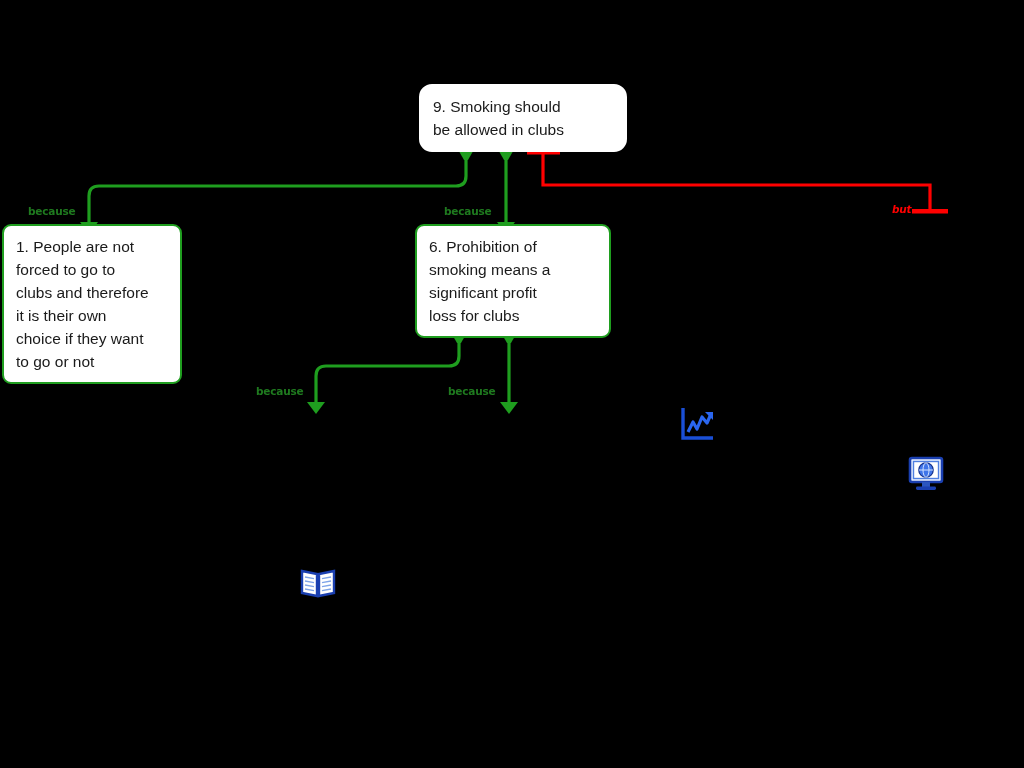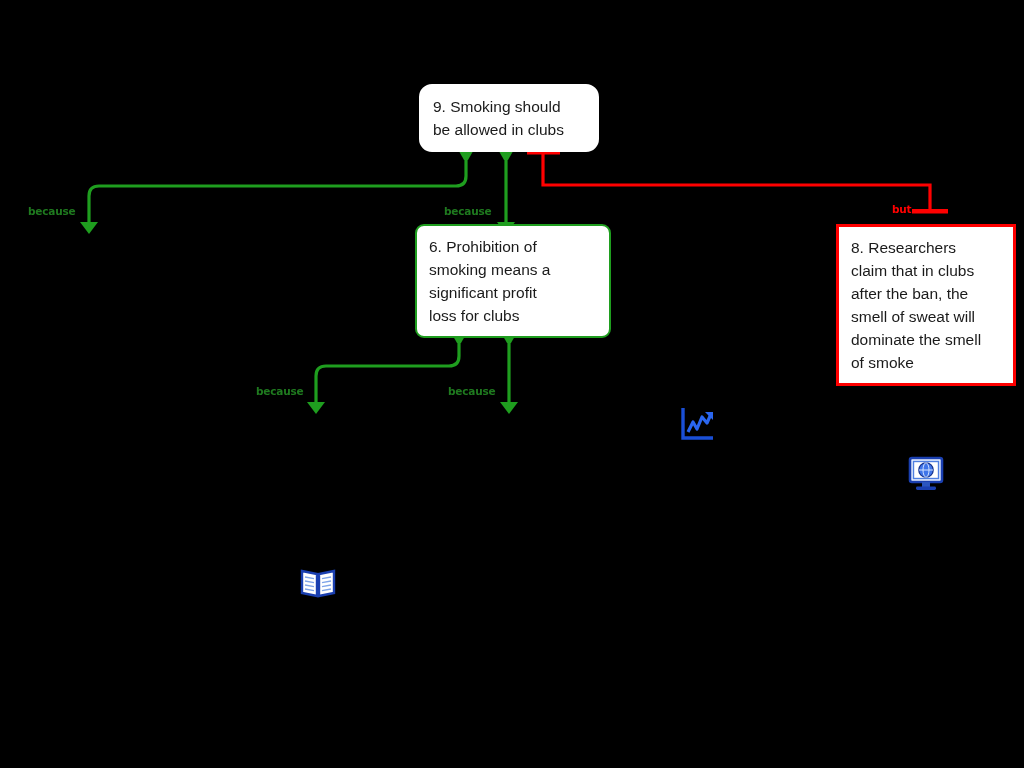--- a/index.html
+++ b/index.html
@@ -30,21 +30,21 @@
     border:3px solid #ff0000;border-radius:0px;
   }
 
   
   .rel{
     position:absolute;z-index:4;
     font-family:"DejaVu Sans", sans-serif;
     font-size:10.5px;font-weight:bold;letter-spacing:-0.2px;
   }
   .rel.because{color:#1f7a1f;text-align:center;}
-  .rel.but{color:#ff0000;}
+  .rel.but{color:#ff0000;font-style:italic;}
 
   
   .icon{position:absolute;z-index:2;}
 </style>
 </head>
 <body>
 
 <div id="canvas">
 
   <svg id="wires" viewBox="0 0 1024 768" width="1024" height="768">
@@ -77,35 +77,35 @@
       <path d="M 307 402 L 325 402 L 316 414 Z" fill="#1f9e1f"></path>
     </g>
 
     <g>
       <path d="M 509 329 L 509 402" fill="none" stroke="#1f9e1f" stroke-width="3.2"></path>
       <path d="M 499 329 L 519 329 L 511 343 L 507 343 Z" fill="#1f9e1f"></path>
       <path d="M 500 402 L 518 402 L 509 414 Z" fill="#1f9e1f"></path>
     </g>
   </svg>
 
-  <div class="node root" style="left:419px;top:84px;width:180px;">9. Smoking should
+  <div class="node root" style="left:419px;top:84px;width:208px;">9. Smoking should
 be allowed in clubs</div>
 
+  <div class="node pro" style="left:2px;top:224px;width:180px;">1. People are not
+forced to go to
+clubs and therefore
+it is their own
+choice if they want
+to go or not</div>
 
   <div class="node pro" style="left:415px;top:224px;width:196px;">6. Prohibition of
 smoking means a
 significant profit
 loss for clubs</div>
 
-  <div class="node con" style="left:836px;top:224px;width:180px;">8. Researchers
-claim that in clubs
-after the ban, the
-smell of sweat will
-dominate the smell
-of smoke</div>
 
 
 
   <div class="rel because" style="left:28px;top:205px;">because</div>
 
   <div class="rel because" style="left:444px;top:205px;">because</div>
 
   <div class="rel but" style="left:892px;top:203px;">but</div>
 
   <div class="rel because" style="left:256px;top:385px;">because</div>

